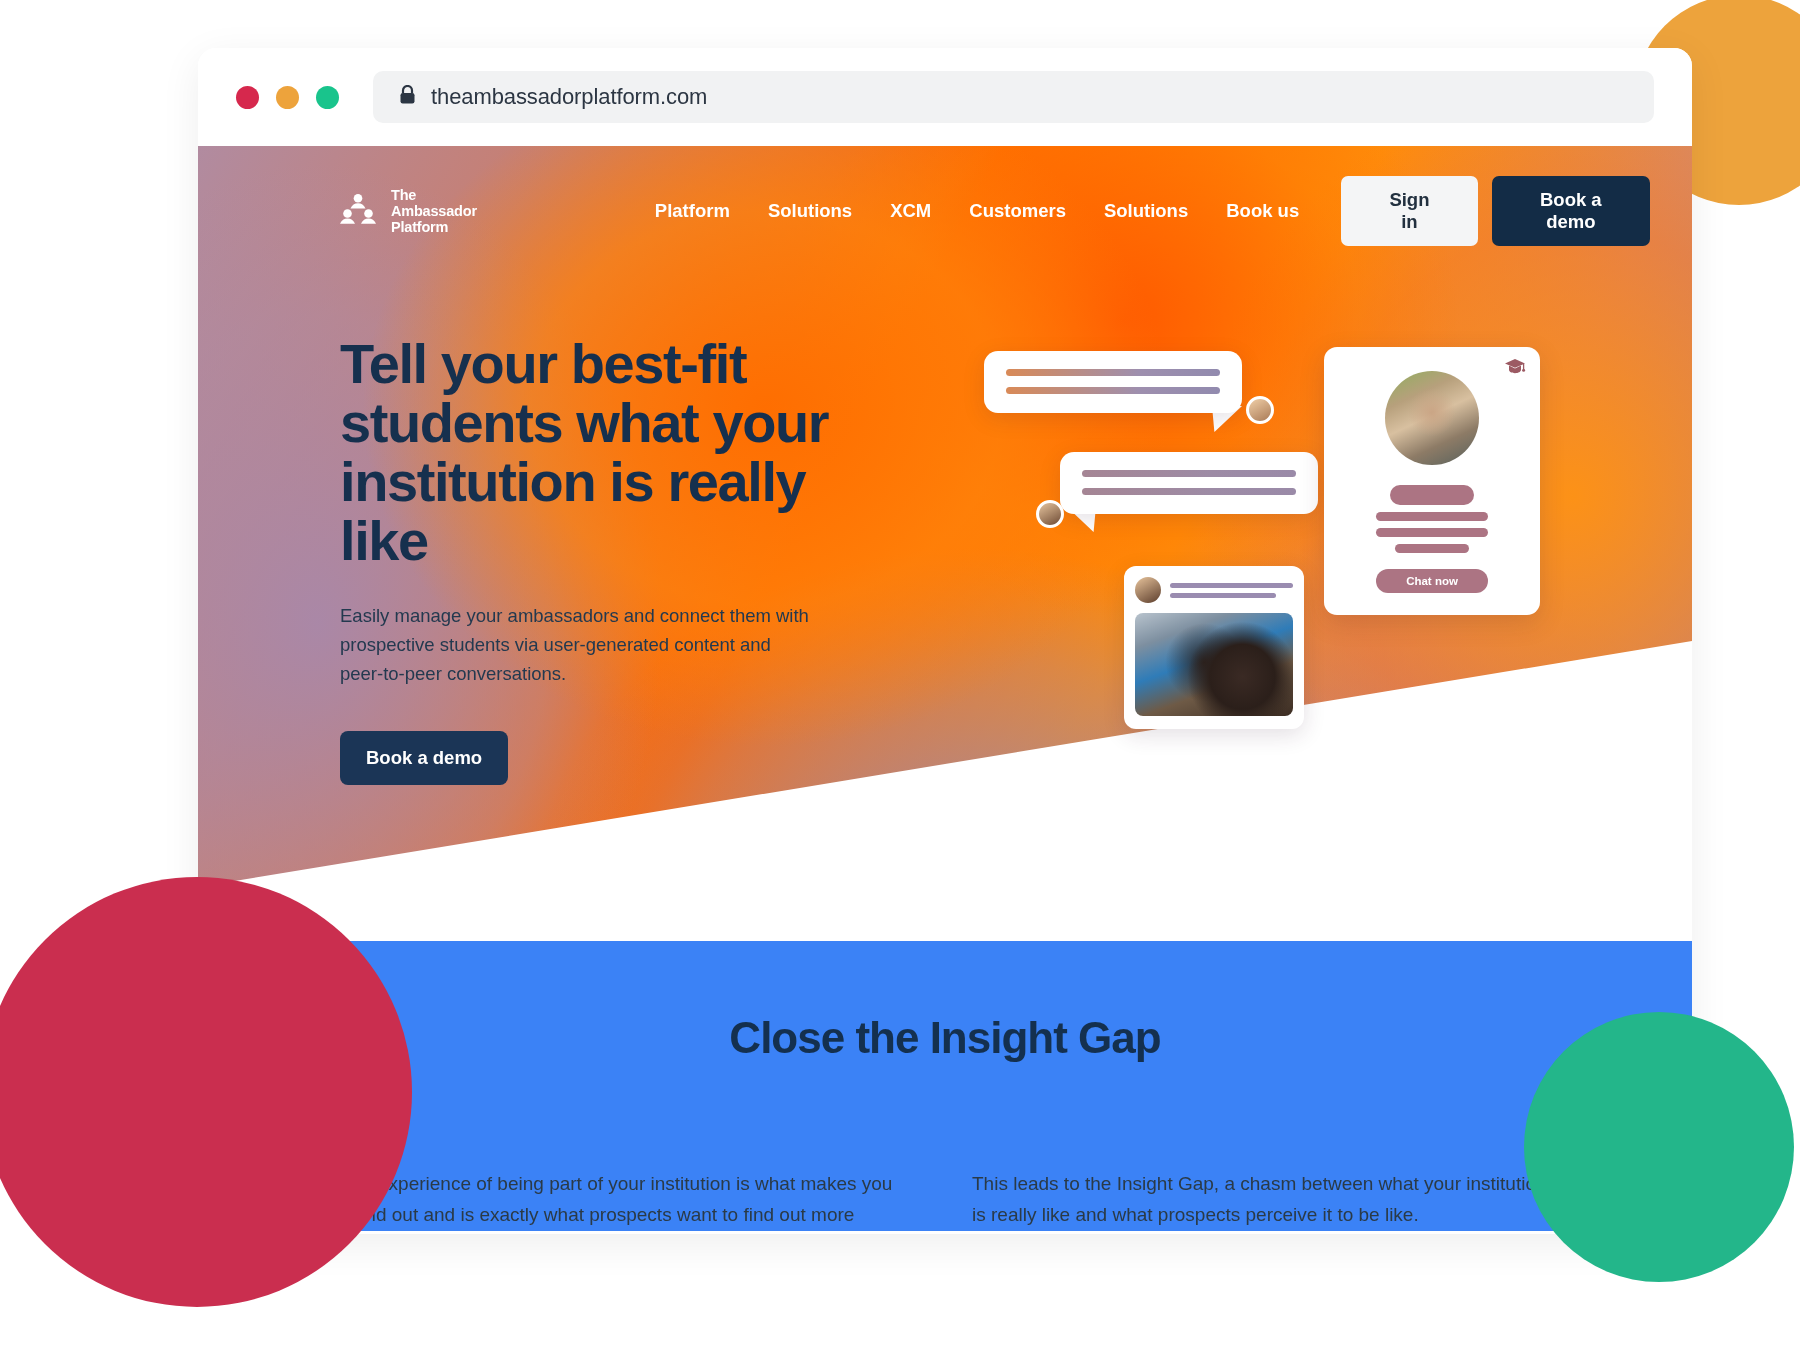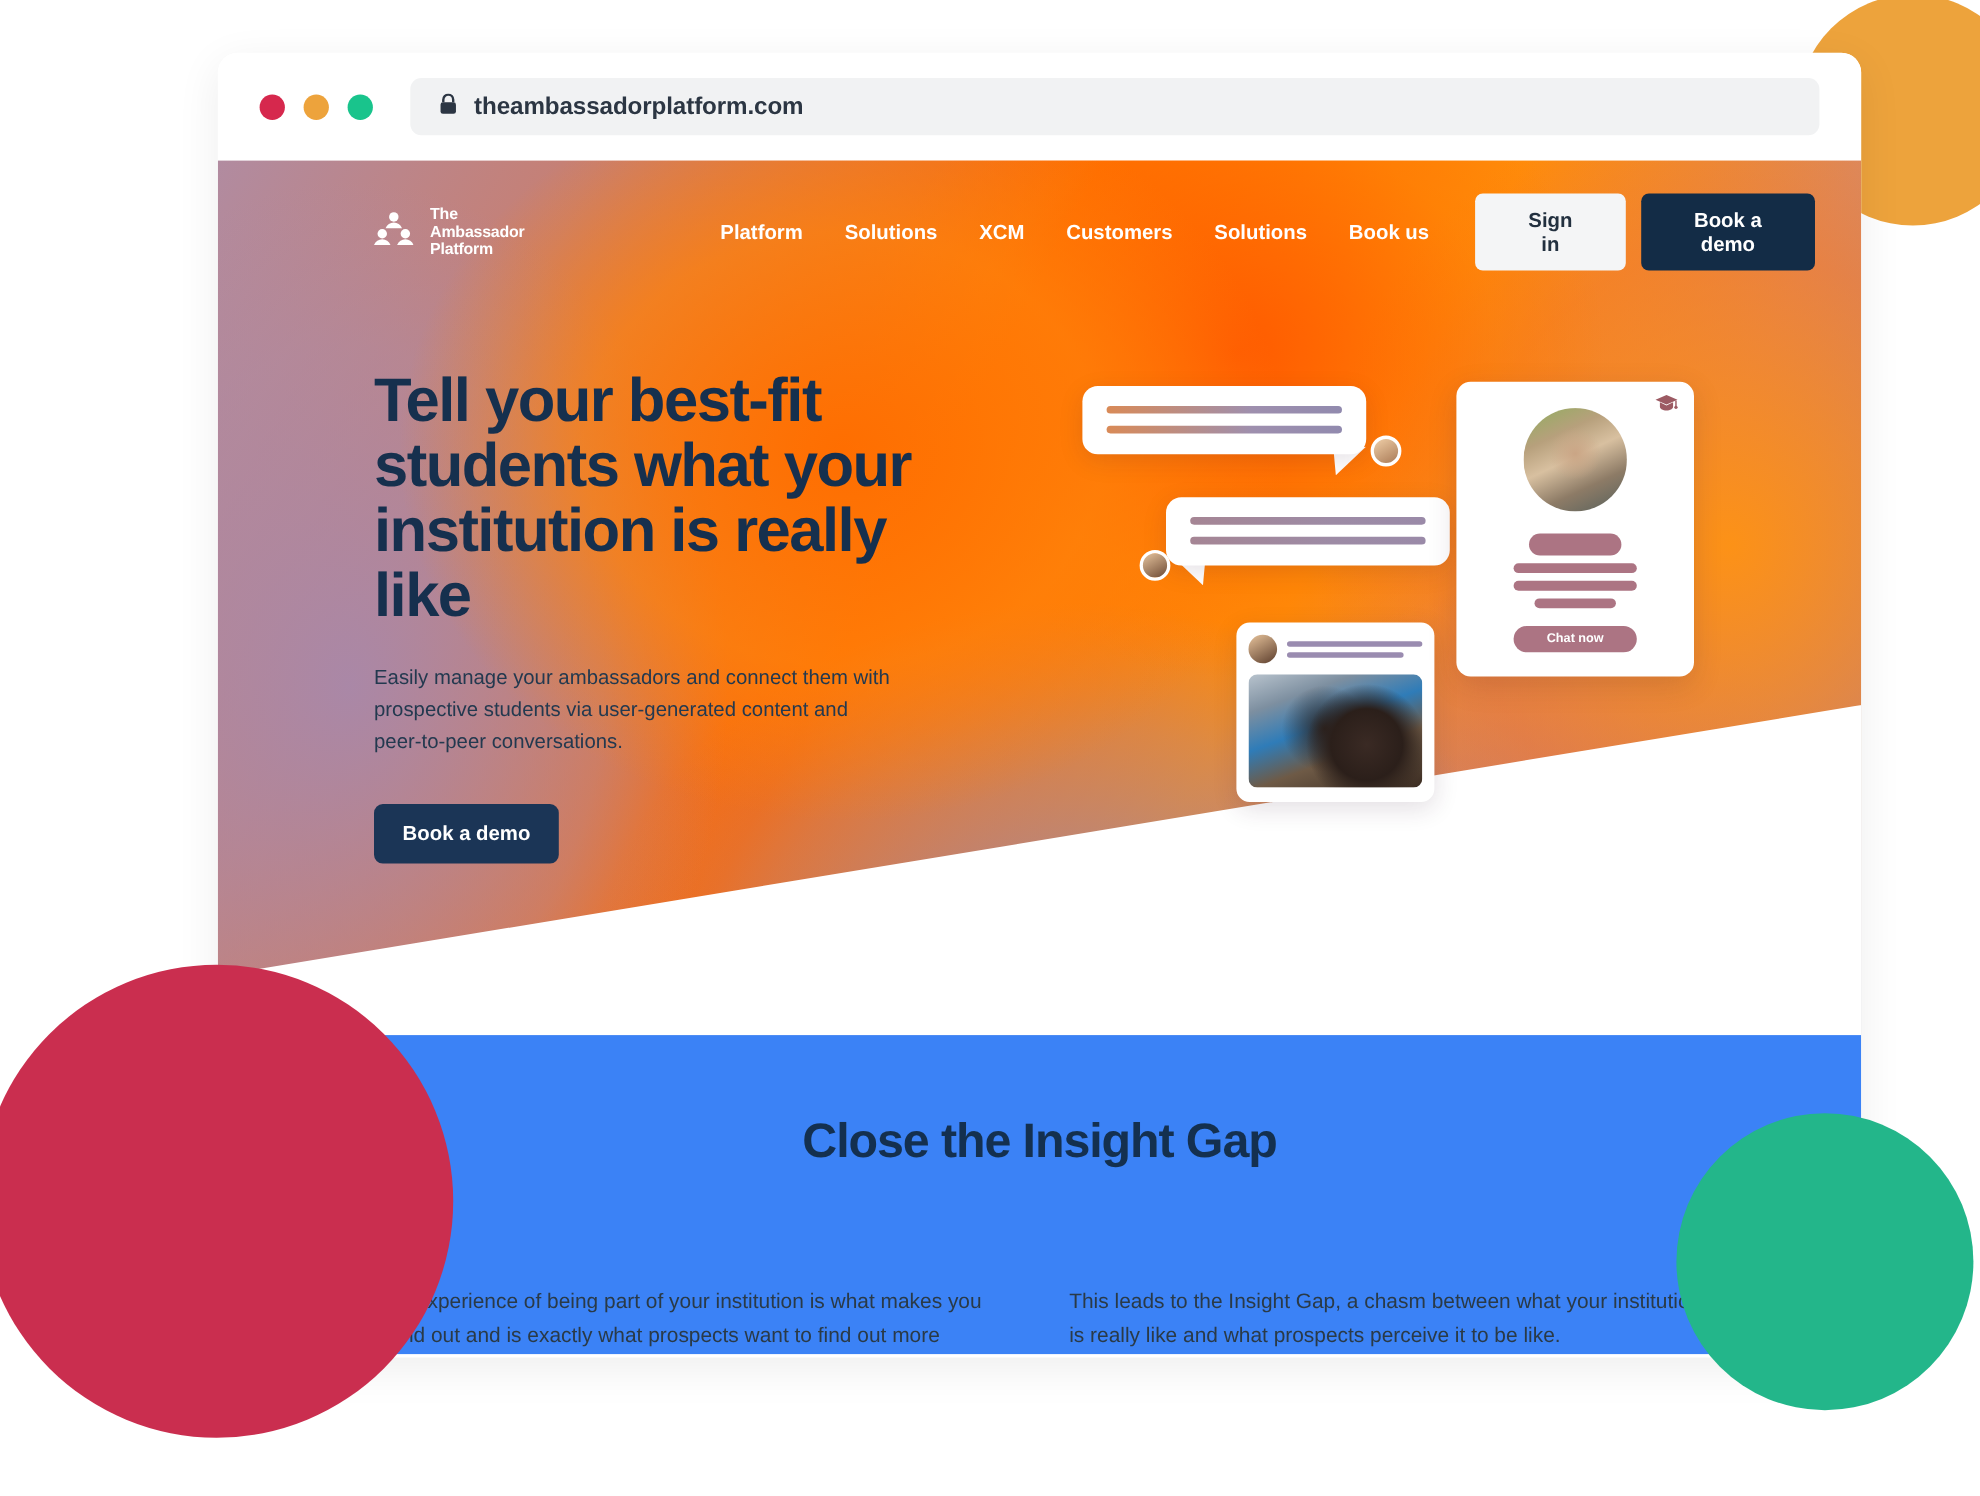--- a/index.html
+++ b/index.html
@@ -68,21 +68,21 @@
     border-radius: 10px;
     display: flex;
     align-items: center;
     gap: 15px;
     padding: 0 26px;
     margin-left: 8px;
   }
   .lock-icon { display: block; }
   .url-text {
     font-size: 22px;
-    font-weight: bold;
+    font-weight: normal;
     color: #2c3643;
     letter-spacing: -0.1px;
   }
 
   
   .hero {
     position: relative;
     height: 795px;
     overflow: hidden;
     background:

